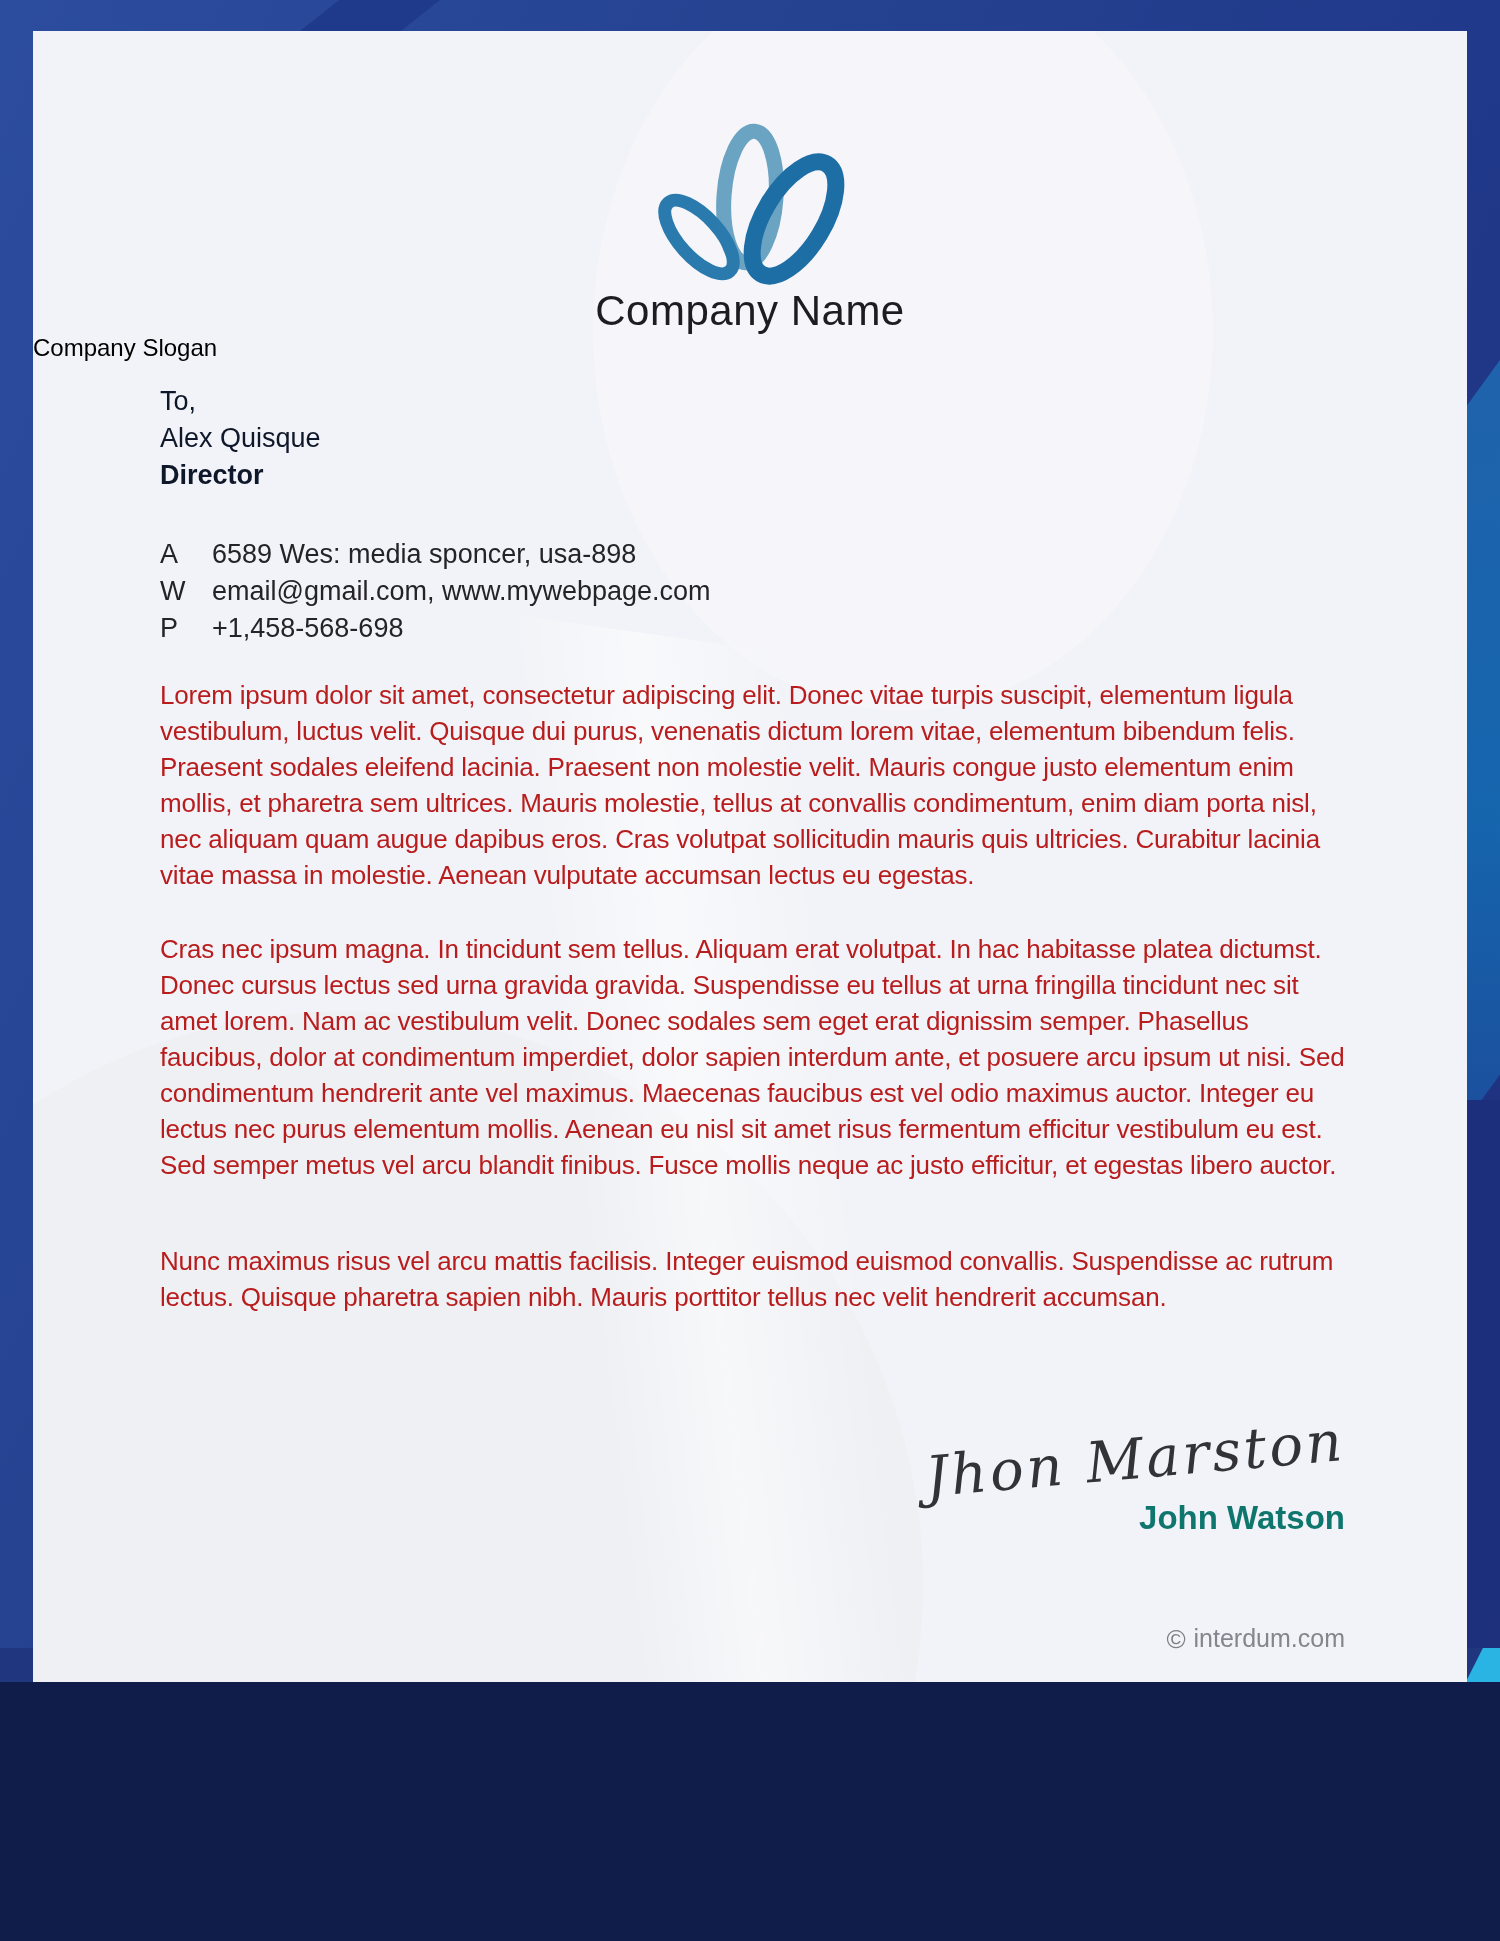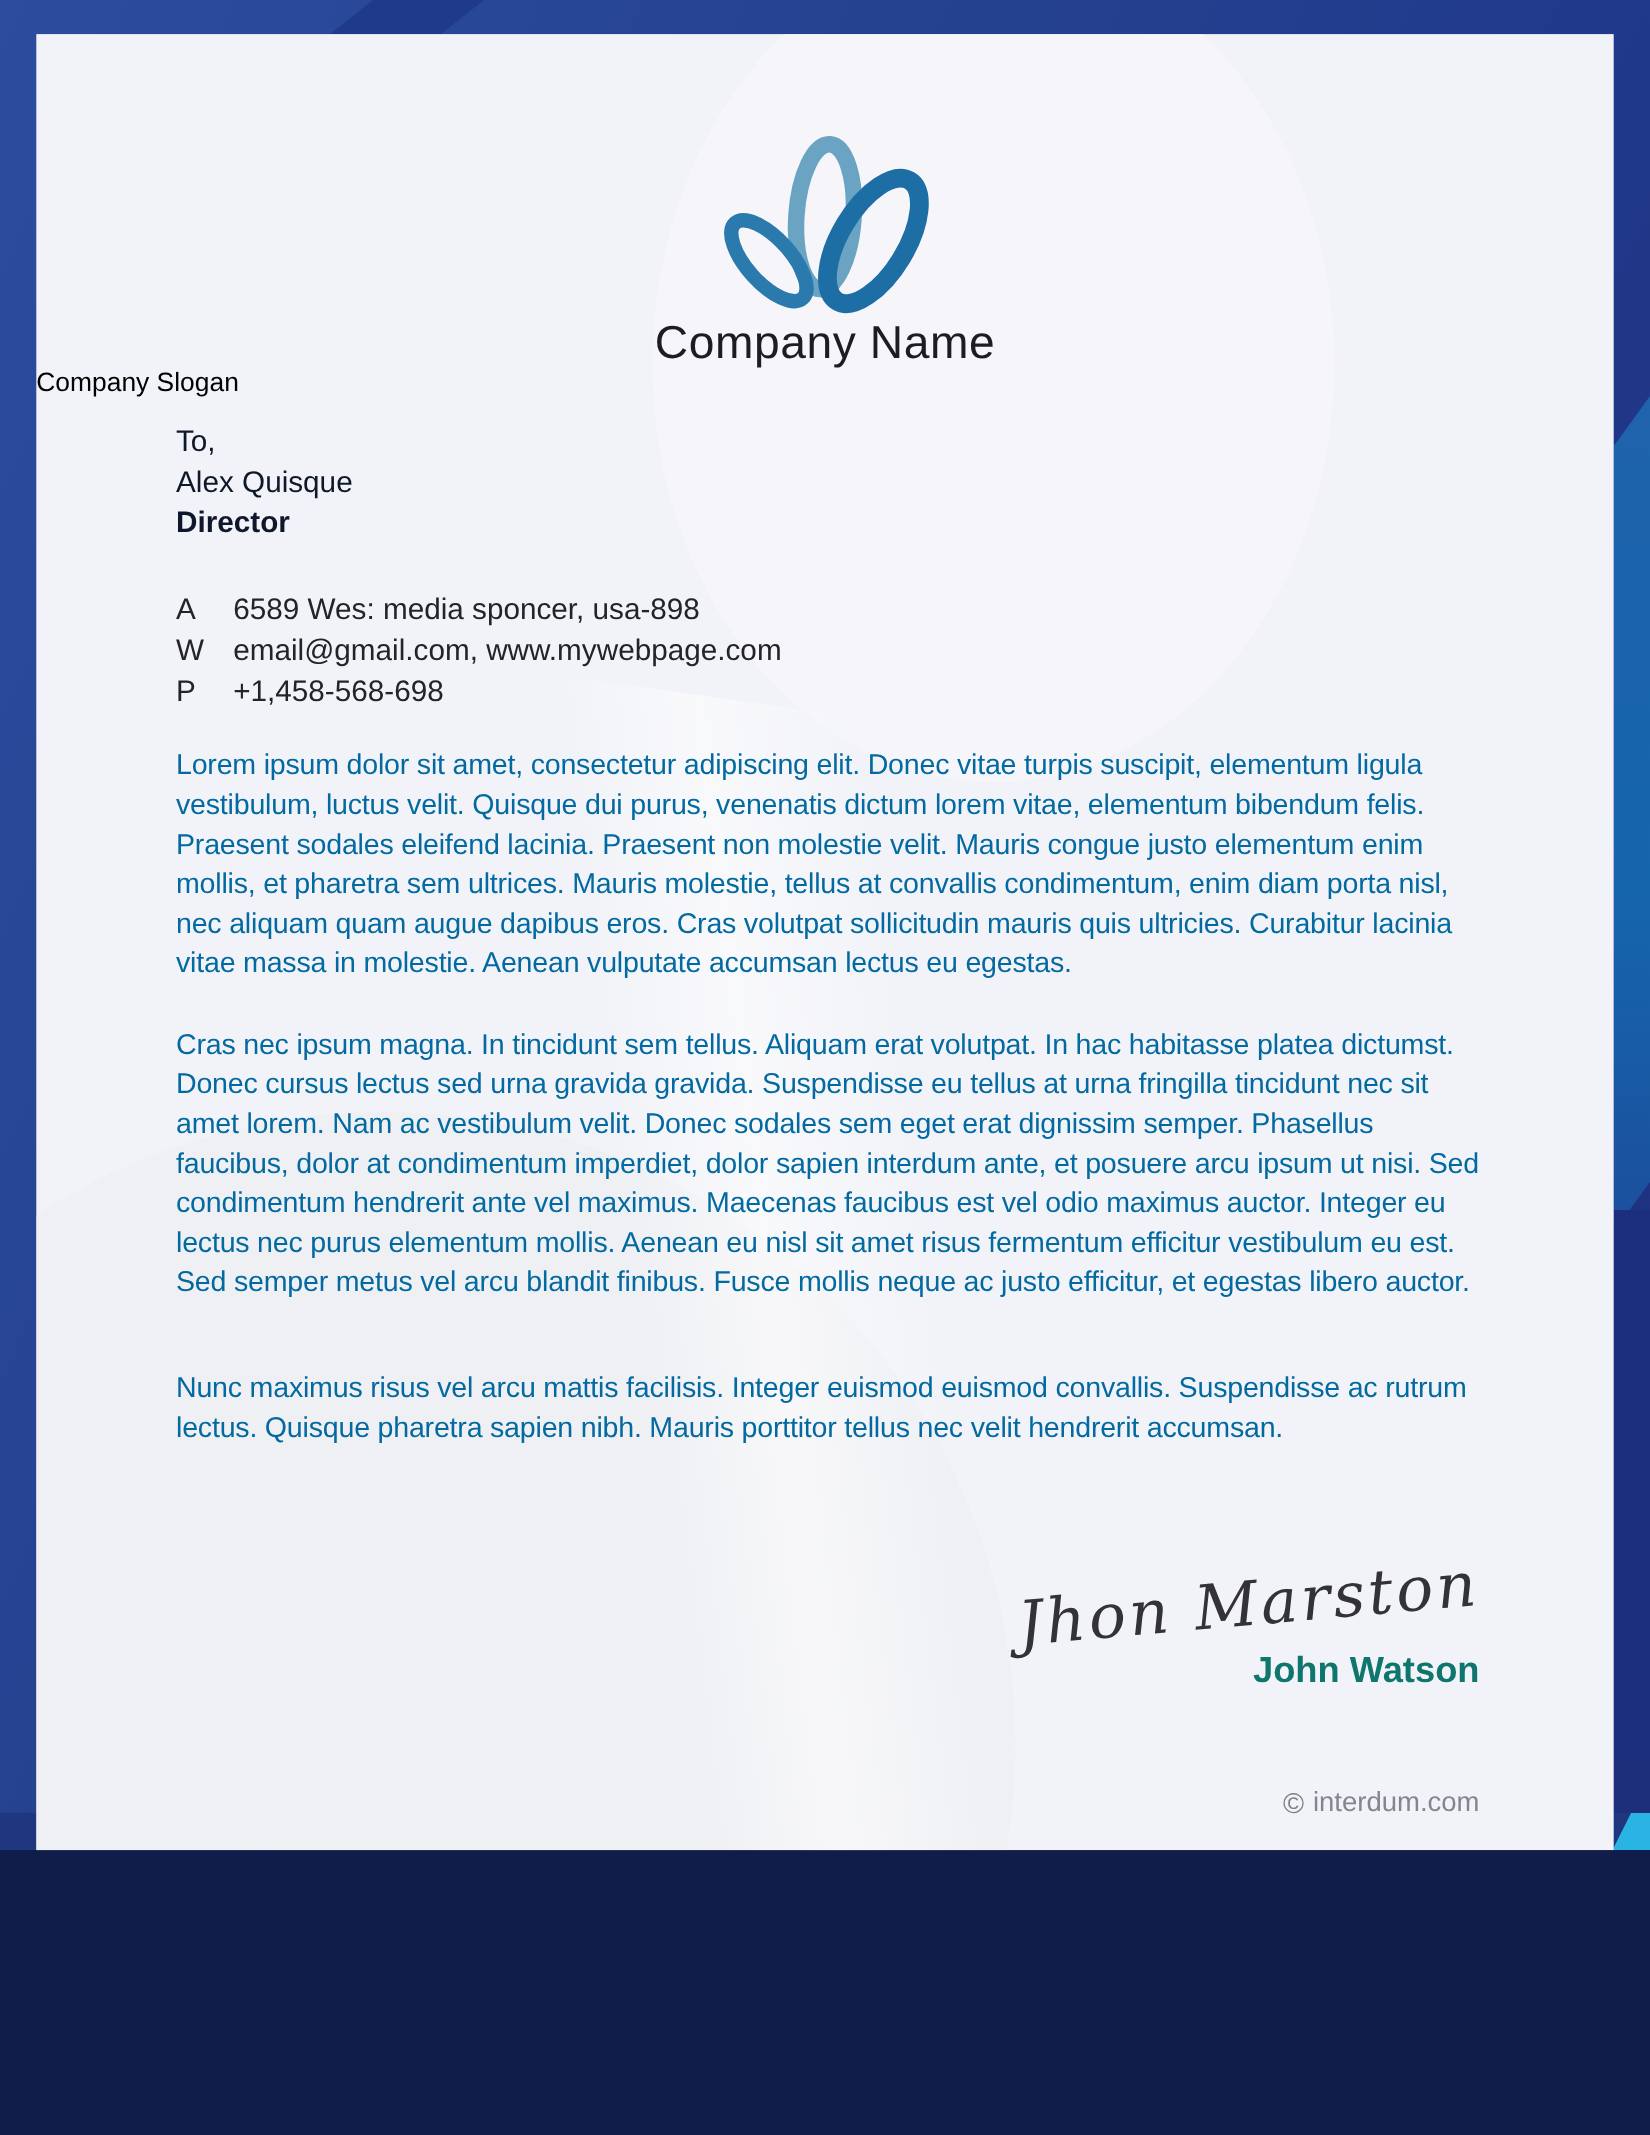--- a/index.html
+++ b/index.html
@@ -79,21 +79,21 @@
   }
   
   .recipient{position:absolute;left:127px;top:352px;font-size:27px;line-height:37px;color:#0f172a;}
   .recipient .bold{font-weight:700;}
   .contact{position:absolute;left:127px;top:505px;font-size:27px;line-height:37px;color:#242428;}
   .contact-row{display:flex;}
   .contact-label{width:52px;flex:0 0 52px;}
   
   .para{
     position:absolute;left:127px;width:1196px;
-    font-size:26px;line-height:36px;color:#0369a1;letter-spacing:-0.2px;
+    font-size:26px;line-height:36px;color:#b91c1c;letter-spacing:-0.2px;
     margin:0;
   }
   .para1{top:646px;}
   .para2{top:900px;}
   .para3{top:1212px;}
   
   .sig-block{position:absolute;right:122px;top:1360px;text-align:right;color:#242428;}
   .sig-script{
     font-family:"DejaVu Serif",serif;font-style:italic;
     font-size:56px;color:#323237;letter-spacing:3px;

